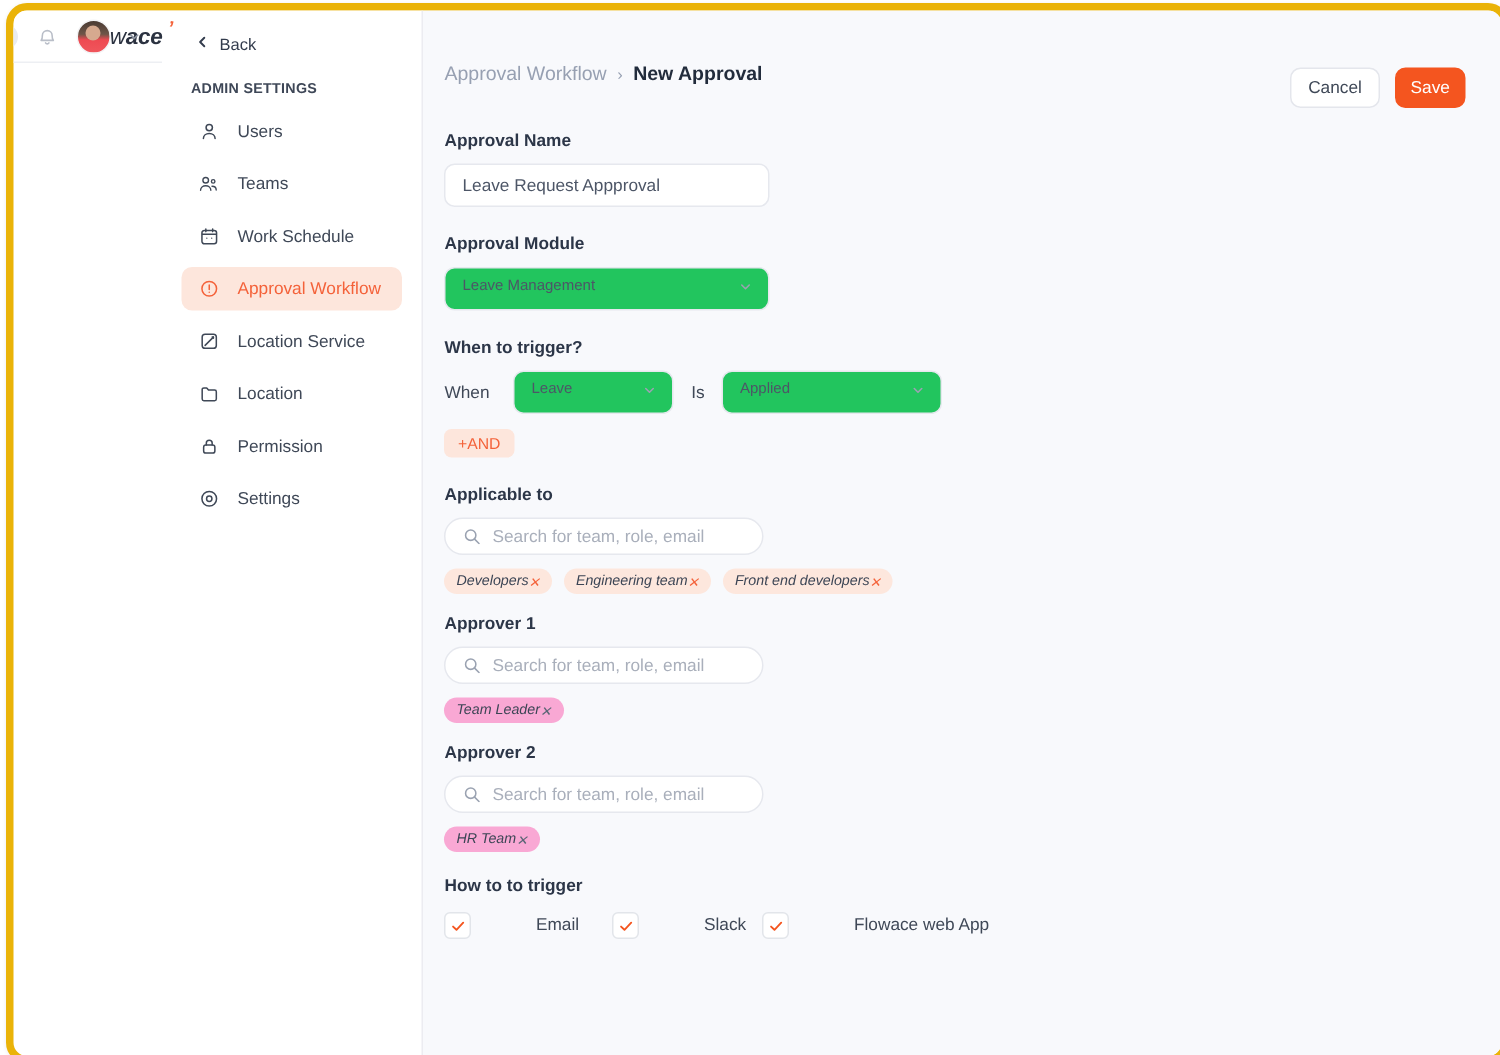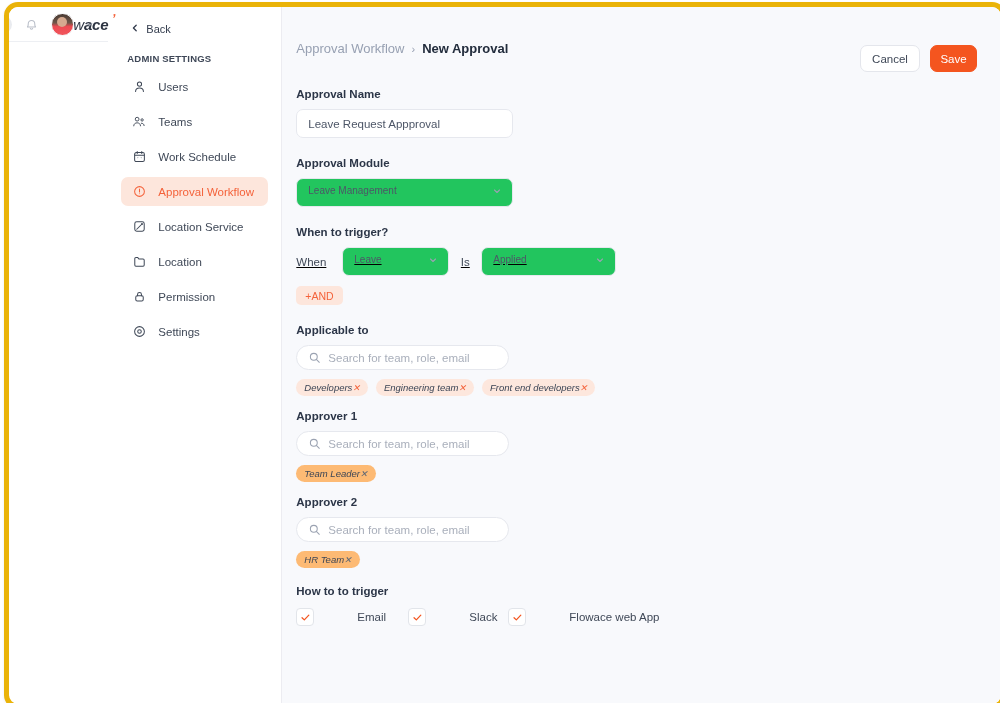--- a/index.html
+++ b/index.html
@@ -273,35 +273,34 @@
     color: #4d5667;
     box-sizing: border-box;
   }
   .select .sel-val { flex: 1; }
   .select .sel-chev { color: #9aa2b1; font-size: 10px; display: flex; align-items: center; }
 
   .trigger-row {
     display: flex;
     align-items: center;
     gap: 0;
-    text-decoration: underline;
   }
   .trigger-when {
     font-size: 11.5px;
     color: #3f4857;
     width: 46px;
   }
   .sel-sm { width: 107px; }
   .trigger-is {
     font-size: 11.5px;
     color: #3f4857;
     width: 32px;
     text-align: center;
   }
-  .sel-md { width: 135px; justify-content: space-between; }
+  .sel-md { width: 147px; justify-content: space-between; }
   .and-pill {
     margin-top: 10px;
     display: inline-flex;
     align-items: center;
     justify-content: center;
     height: 19px;
     padding: 0 9px;
     border-radius: 5px;
     background: #fde6dc;
     color: #f4623a;
@@ -337,21 +336,21 @@
     gap: 0;
     height: 17px;
     padding: 0 8px;
     border-radius: 9px;
     font-size: 9.5px;
     box-sizing: border-box;
     font-style: italic;
   }
   .tag-orange { background: #fde7dd; color: #3c4555; }
   .tag-orange .tag-x { color: #f4623a; font-size: 9px; }
-  .tag-blue { background: #fdba74; color: #3c4555; }
+  .tag-blue { background: #f9a8d4; color: #3c4555; }
   .tag-blue .tag-x { color: #5a6575; font-size: 9px; }
 
   .check-row {
     display: flex;
     align-items: center;
     margin-top: 11px;
   }
   .check-item {
     display: flex;
     align-items: center;

